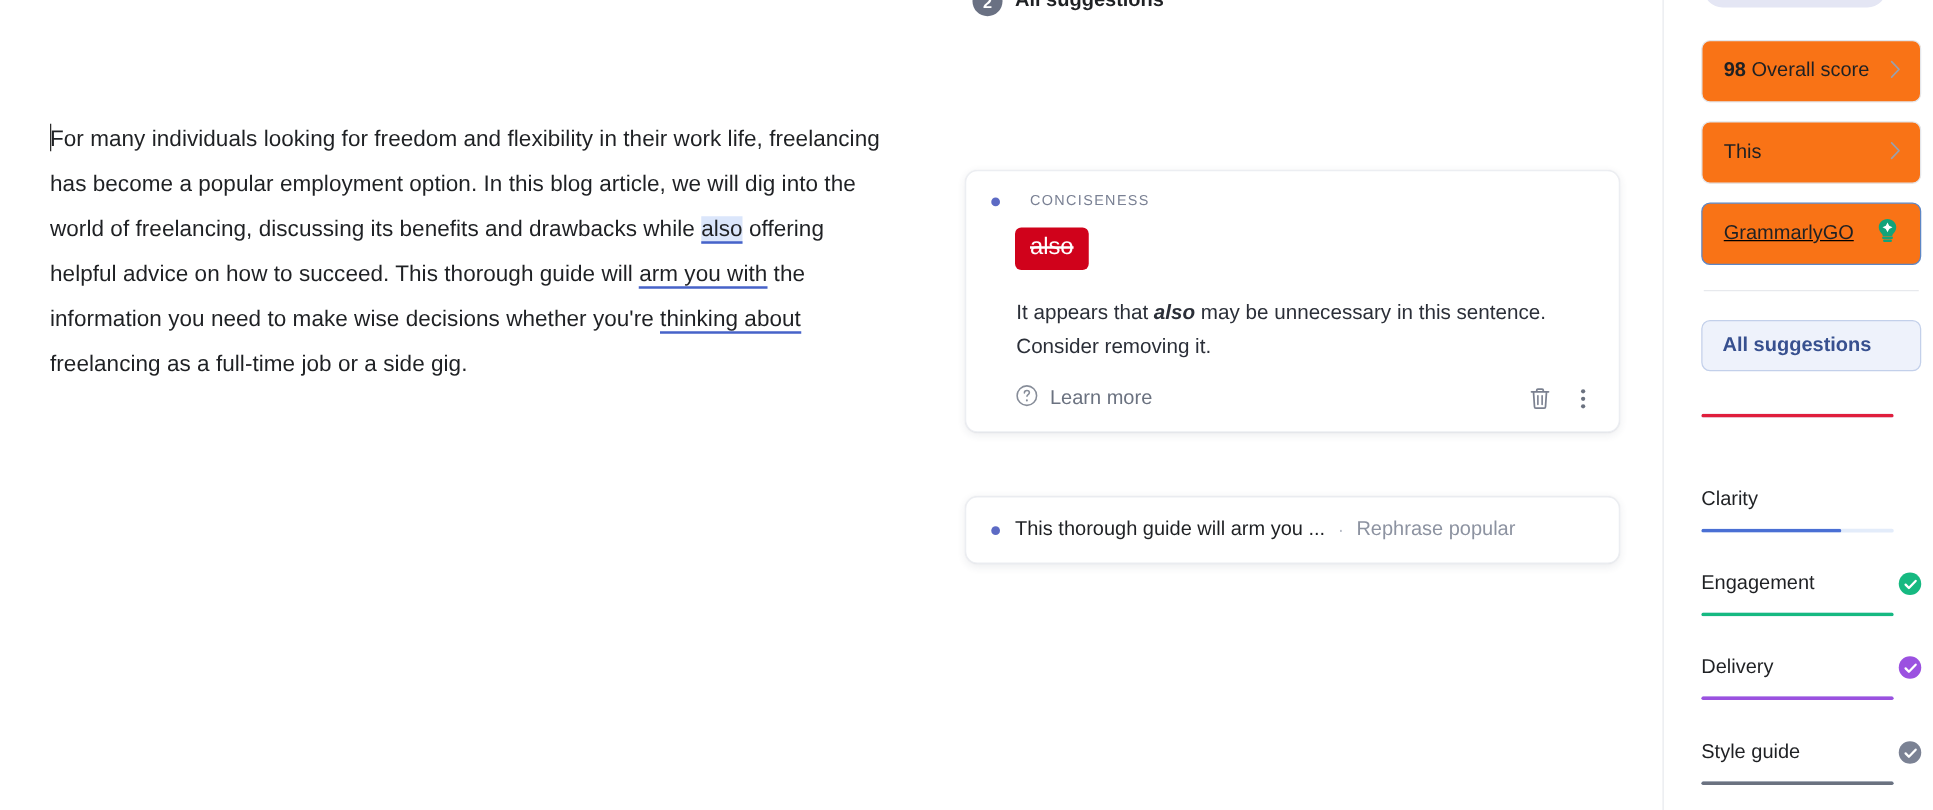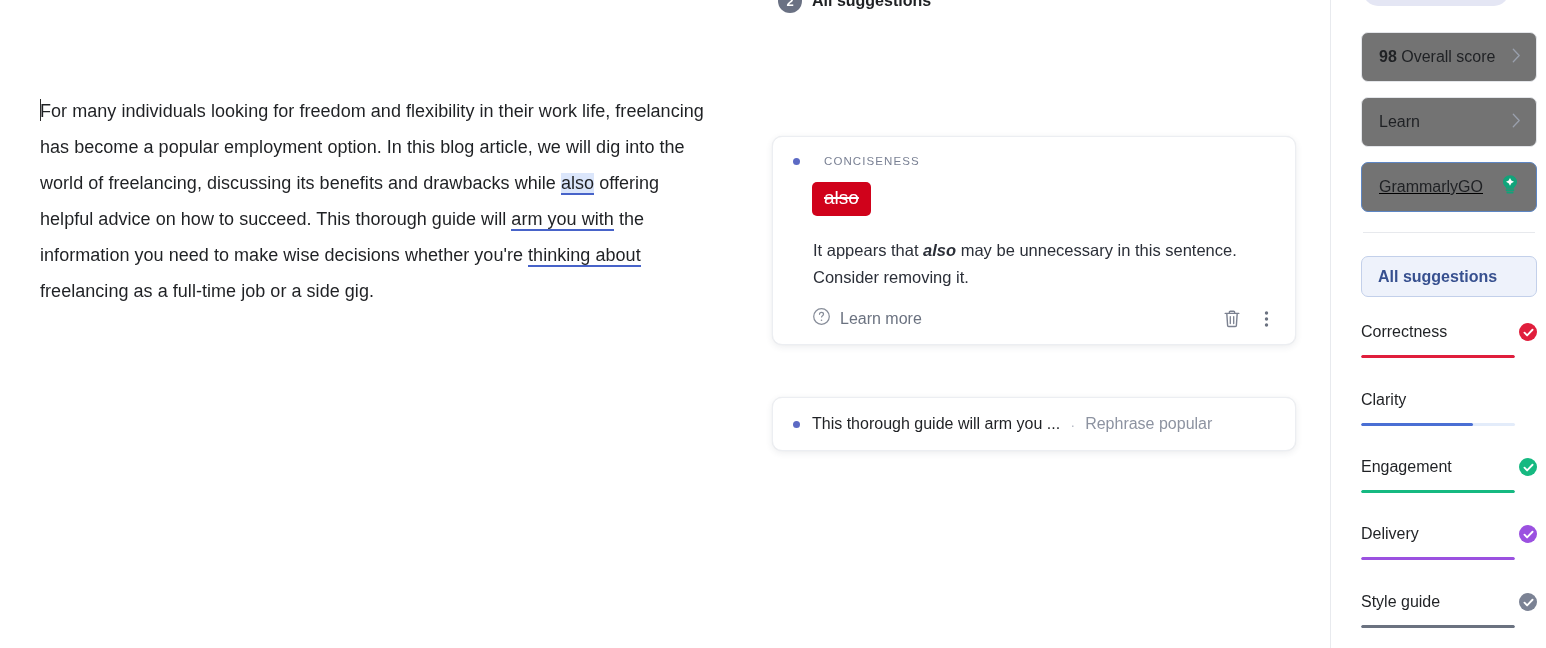--- a/index.html
+++ b/index.html
@@ -181,21 +181,21 @@
     border-radius: 15px;
     background: #e4e6f4;
   }
   .side-card {
     position: absolute;
     left: 30px;
     width: 176px;
     height: 50px;
     border: 1px solid #e4e6ea;
     border-radius: 7px;
-    background: #737373;
+    background: #f97316;
     display: flex;
     align-items: center;
     justify-content: space-between;
     padding: 0 15px 0 17px;
     cursor: pointer;
   }
   .side-card-score { top: 32px; }
   .side-card-goals { top: 97px; }
   .side-card-ggo {
     top: 162px;
@@ -338,21 +338,21 @@
     <div class="side-card side-card-score">
       <span class="side-card-label"><b>98</b><span> Overall score</span></span>
       <span class="chevron">
         <svg width="9" height="15" viewBox="0 0 9 15" fill="none">
             <path d="M1.3 1.3L7.2 7.5l-5.9 6.2" stroke="#9aa0ad" stroke-width="1.3" stroke-linecap="round" stroke-linejoin="round"></path>
           </svg>
       </span>
     </div>
 
     <div class="side-card side-card-goals">
-      <span class="side-card-label">Learn</span>
+      <span class="side-card-label">This</span>
       <span class="chevron">
         <svg width="9" height="15" viewBox="0 0 9 15" fill="none">
             <path d="M1.3 1.3L7.2 7.5l-5.9 6.2" stroke="#9aa0ad" stroke-width="1.3" stroke-linecap="round" stroke-linejoin="round"></path>
           </svg>
       </span>
     </div>
 
     <div class="side-card side-card-ggo">
       <span class="side-card-label">GrammarlyGO</span>
       <span>
@@ -364,28 +364,20 @@
       </span>
     </div>
 
     <div class="side-divider"></div>
 
     <div class="all-suggestions">
       <span>All suggestions</span>
     </div>
 
     <div class="cat-item" style="top:320px">
-      <div class="cat-row">
-        <span class="cat-name">Correctness</span>
-        <span class="check" style="background:#e01e3c">
-          <svg width="11" height="11" viewBox="0 0 12 12">
-              <path d="M1.6 6.2l2.9 3L10.4 3" stroke="#ffffff" stroke-width="2" fill="none" stroke-linecap="round" stroke-linejoin="round"></path>
-            </svg>
-        </span>
-      </div>
       <div class="cat-bar">
         <div class="cat-bar-fill" style="width:100%;background:#e01e3c"></div>
       </div>
     </div>
 
     <div class="cat-item" style="top:388px">
       <div class="cat-row">
         <span class="cat-name">Clarity</span>
       </div>
       <div class="cat-bar">

